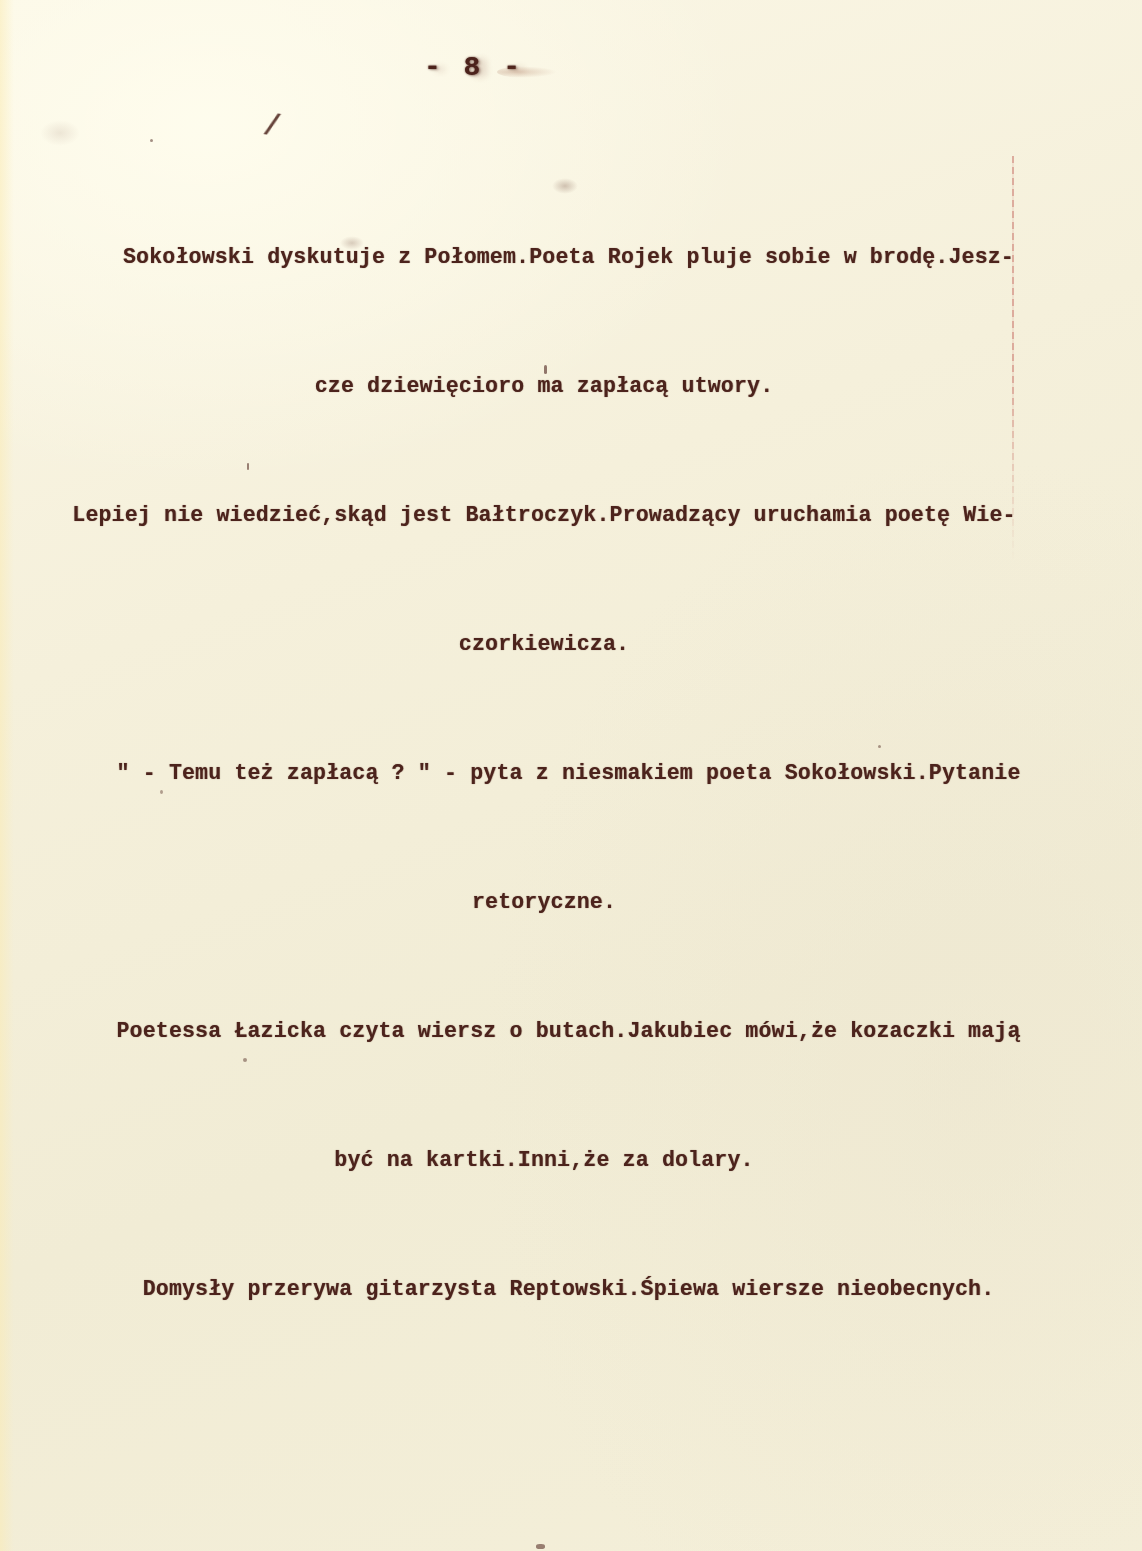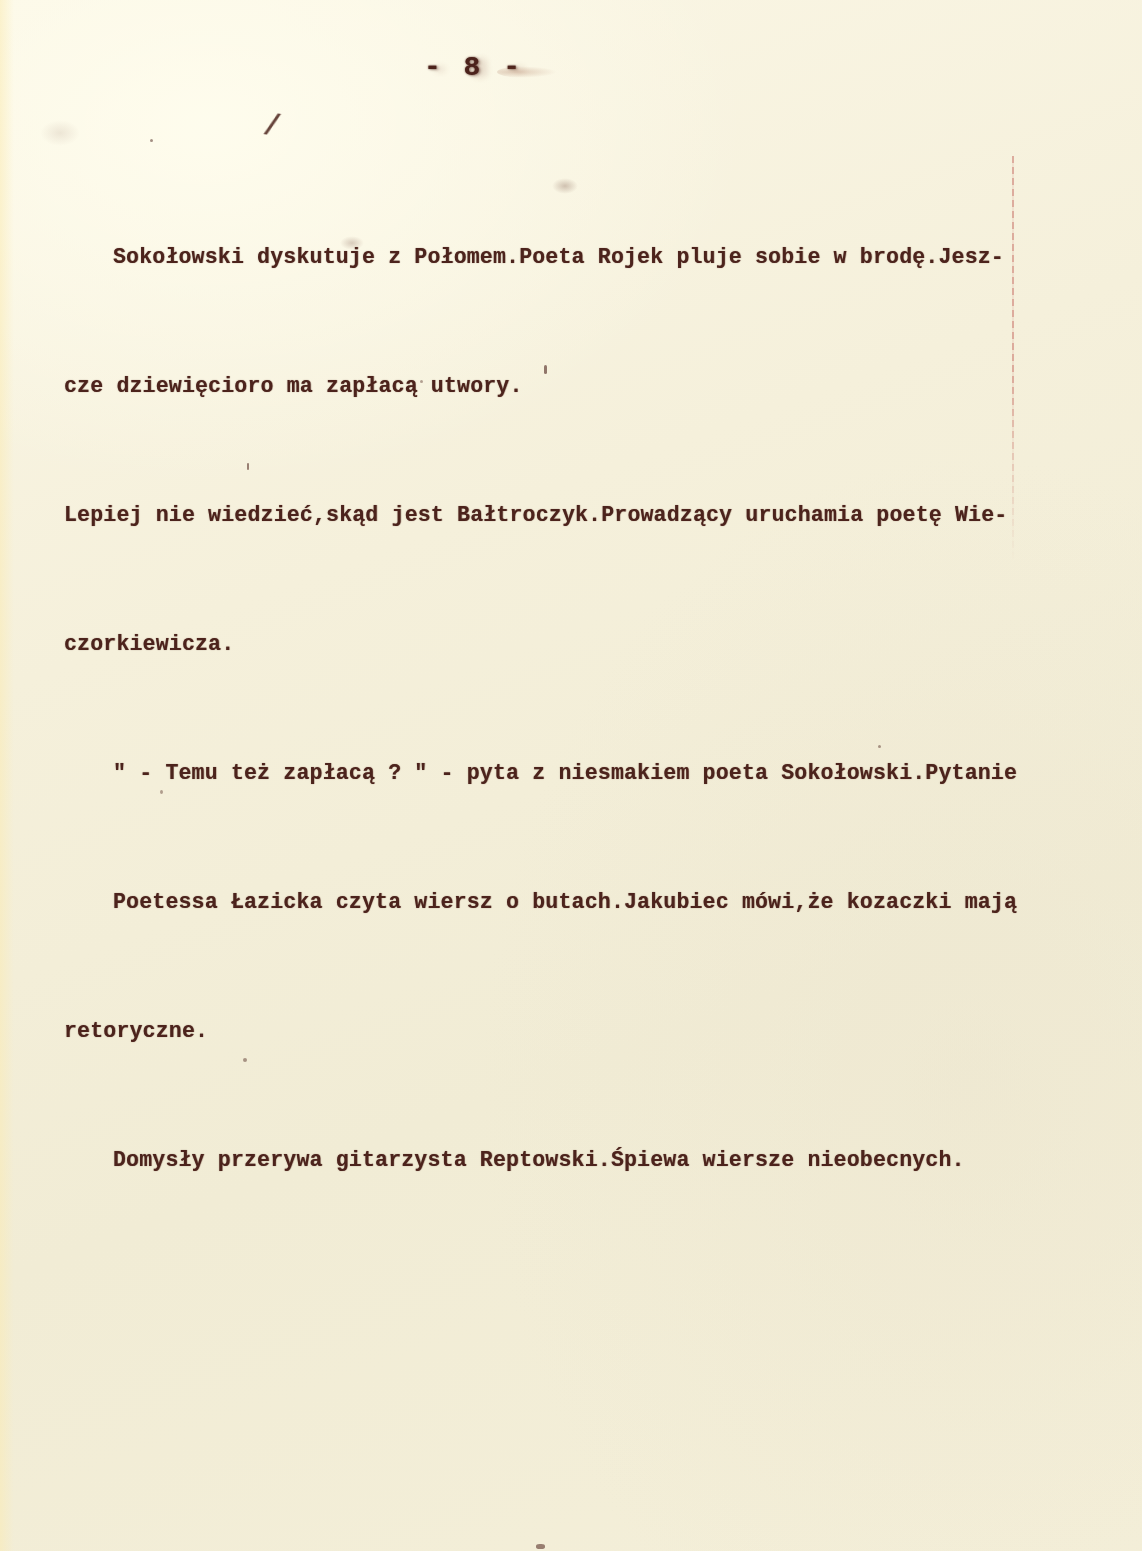--- a/index.html
+++ b/index.html
@@ -46,21 +46,21 @@
   }
   .body-text{
     position:absolute;left:64px;top:150px;width:960px;
     font-size:21.5px;font-weight:700;line-height:43px;
     color:var(--ink);
     text-shadow:0 0 1.2px rgba(72,28,20,.45), .6px .4px 0 rgba(72,28,20,.25);
     letter-spacing:.2px;
     filter:blur(.22px);
     white-space:pre;
   }
-  .ln{height:43px;}
+  .ln{height:43px;text-align:center;}
   .ln.indent{padding-left:49px;}
   .speck{position:absolute;border-radius:50%;background:var(--ink);}
   .smudge{position:absolute;border-radius:50%;}
 </style>
 </head>
 <body>
 
 <div class="page">
 
   <div class="edge-strip"></div>
@@ -71,22 +71,23 @@
   <div class="stray-slash">/</div>
 
   <div class="margin-line"></div>
 
   <div class="body-text">
     <div class="ln indent">Sokołowski dyskutuje z Połomem.Poeta Rojek pluje sobie w brodę.Jesz-</div>
     <div class="ln">cze dziewięcioro ma zapłacą utwory.</div>
     <div class="ln">Lepiej nie wiedzieć,skąd jest Bałtroczyk.Prowadzący uruchamia poetę Wie-</div>
     <div class="ln">czorkiewicza.</div>
     <div class="ln indent">" - Temu też zapłacą ? " - pyta z niesmakiem poeta Sokołowski.Pytanie</div>
+    <div class="ln">retoryczne.</div>
     <div class="ln indent">Poetessa Łazicka czyta wiersz o butach.Jakubiec mówi,że kozaczki mają</div>
-    <div class="ln">retoryczne.</div>
+    <div class="ln">być na kartki.Inni,że za dolary.</div>
     <div class="ln indent">Domysły przerywa gitarzysta Reptowski.Śpiewa wiersze nieobecnych.</div>
     
     
     
     
     
     
     
     
   </div>

